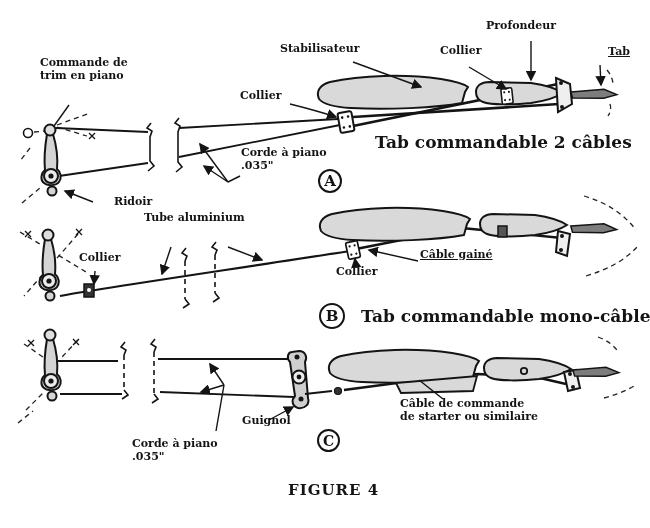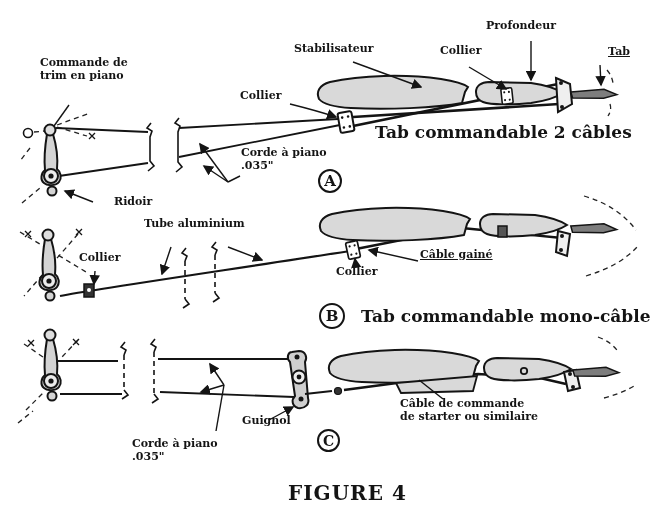--- a/index.html
+++ b/index.html
@@ -11,21 +11,21 @@
   .lbl{
     position:absolute;font-weight:bold;font-size:11px;line-height:1.18;
     white-space:nowrap;color:#141414;letter-spacing:0px;
   }
   .title{font-size:17px;}
   .badge{
     position:absolute;border:2px solid #141414;border-radius:50%;
     font-weight:bold;font-size:15px;display:flex;align-items:center;justify-content:center;
     background:#fff;box-sizing:border-box;
   }
-  .caption{position:absolute;font-weight:bold;font-size:20px;letter-spacing:1px;}
+  .caption{position:absolute;font-weight:bold;font-size:15px;letter-spacing:1px;}
 </style>
 </head>
 <body>
 
 <div class="stage">
 
   <svg class="art" width="650" height="528" viewBox="0 0 650 528">
     <defs>
       <marker id="arr" viewBox="0 0 10 10" refX="8.5" refY="5" markerWidth="7.5" markerHeight="7.5" orient="auto-start-reverse">
         <path d="M0,0 L10,5 L0,10 Z" fill="#141414"></path>
@@ -225,34 +225,34 @@
         <path d="M224,385 L210,364" marker-end="url(#arr)"></path>
         <path d="M224,385 L201,392" marker-end="url(#arr)"></path>
       </g>
     </g>
   </svg>
 
   <div class="lbl" style="left:40px;top:57px;">
     <div>Commande de</div>
     <div>trim en piano</div>
   </div>
-  <div class="lbl" style="left:294px;top:43px;text-align:right;">Stabilisateur</div>
+  <div class="lbl" style="left:280px;top:43px;text-align:right;">Stabilisateur</div>
   <div class="lbl" style="left:440px;top:45px;">Collier</div>
   <div class="lbl" style="left:486px;top:20px;">Profondeur</div>
   <div class="lbl" style="left:608px;top:46px;text-decoration:underline;">Tab</div>
   <div class="lbl" style="left:240px;top:90px;">Collier</div>
-  <div class="lbl title" style="left:375px;top:122px;">Tab commandable 2 câbles</div>
+  <div class="lbl title" style="left:375px;top:132px;">Tab commandable 2 câbles</div>
   <div class="lbl" style="left:241px;top:147px;">
     <div>Corde à piano</div>
     <div>.035"</div>
   </div>
   <div class="badge" style="left:318px;top:169px;width:24px;height:24px;">A</div>
   <div class="lbl" style="left:77px;top:196px;margin-left:37px;">Ridoir</div>
 
-  <div class="lbl" style="left:144px;top:218px;">Tube aluminium</div>
+  <div class="lbl" style="left:144px;top:212px;">Tube aluminium</div>
   <div class="lbl" style="left:79px;top:252px;">Collier</div>
   <div class="lbl" style="left:336px;top:266px;">Collier</div>
   <div class="lbl" style="left:420px;top:249px;text-decoration:underline;">Câble gainé</div>
   <div class="badge" style="left:319px;top:303px;width:26px;height:26px;">B</div>
   <div class="lbl title" style="left:361px;top:306px;">Tab commandable mono-câble</div>
 
   <div class="lbl" style="left:242px;top:415px;">Guignol</div>
   <div class="lbl" style="left:400px;top:398px;">
     <div>Câble de commande</div>
     <div>de starter ou similaire</div>

